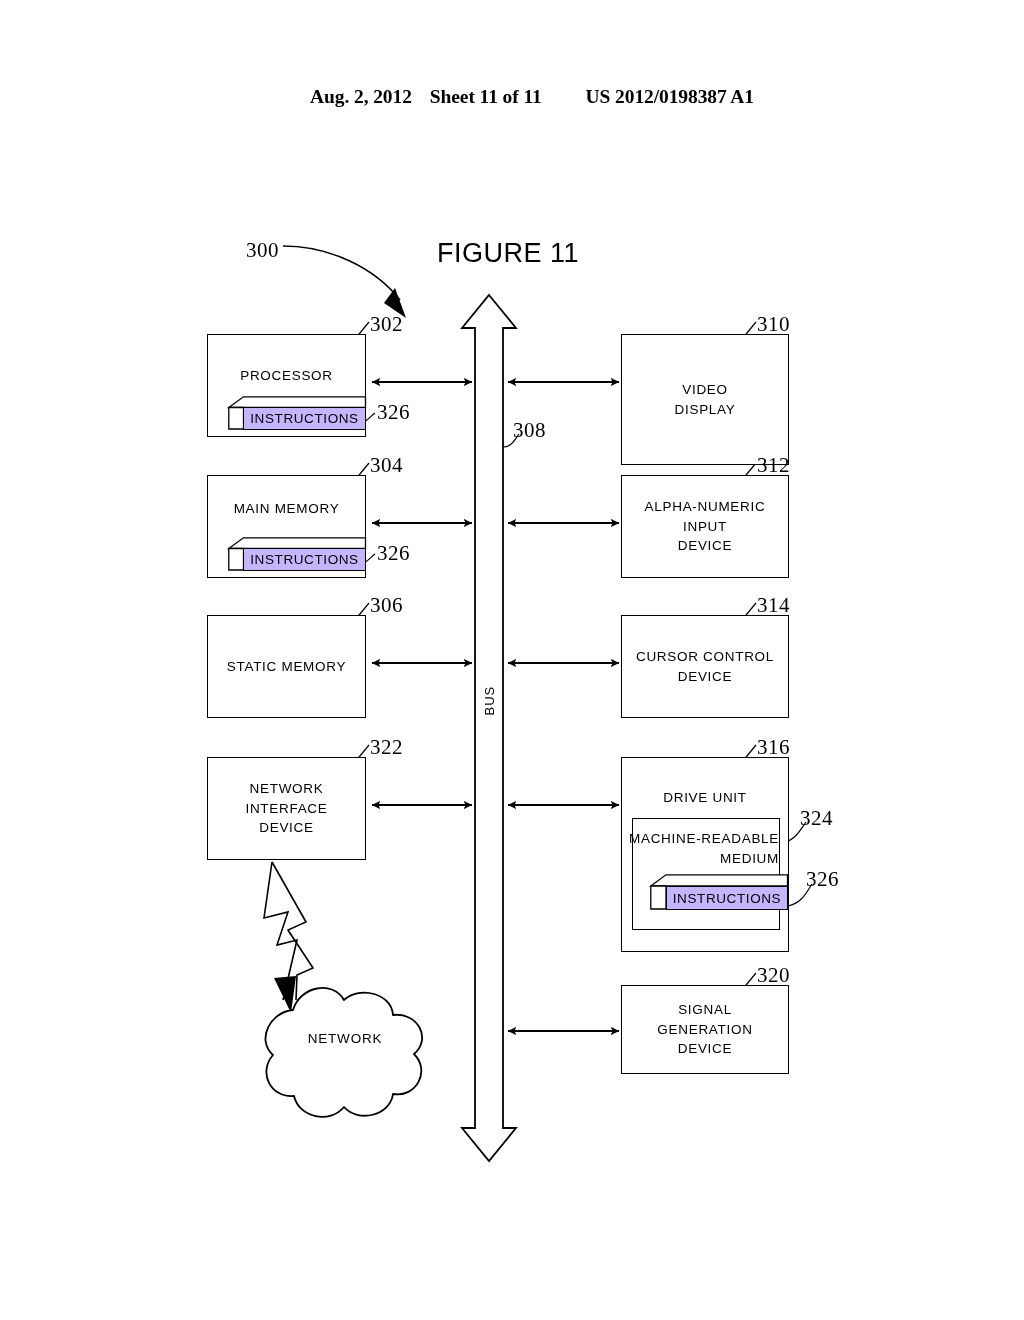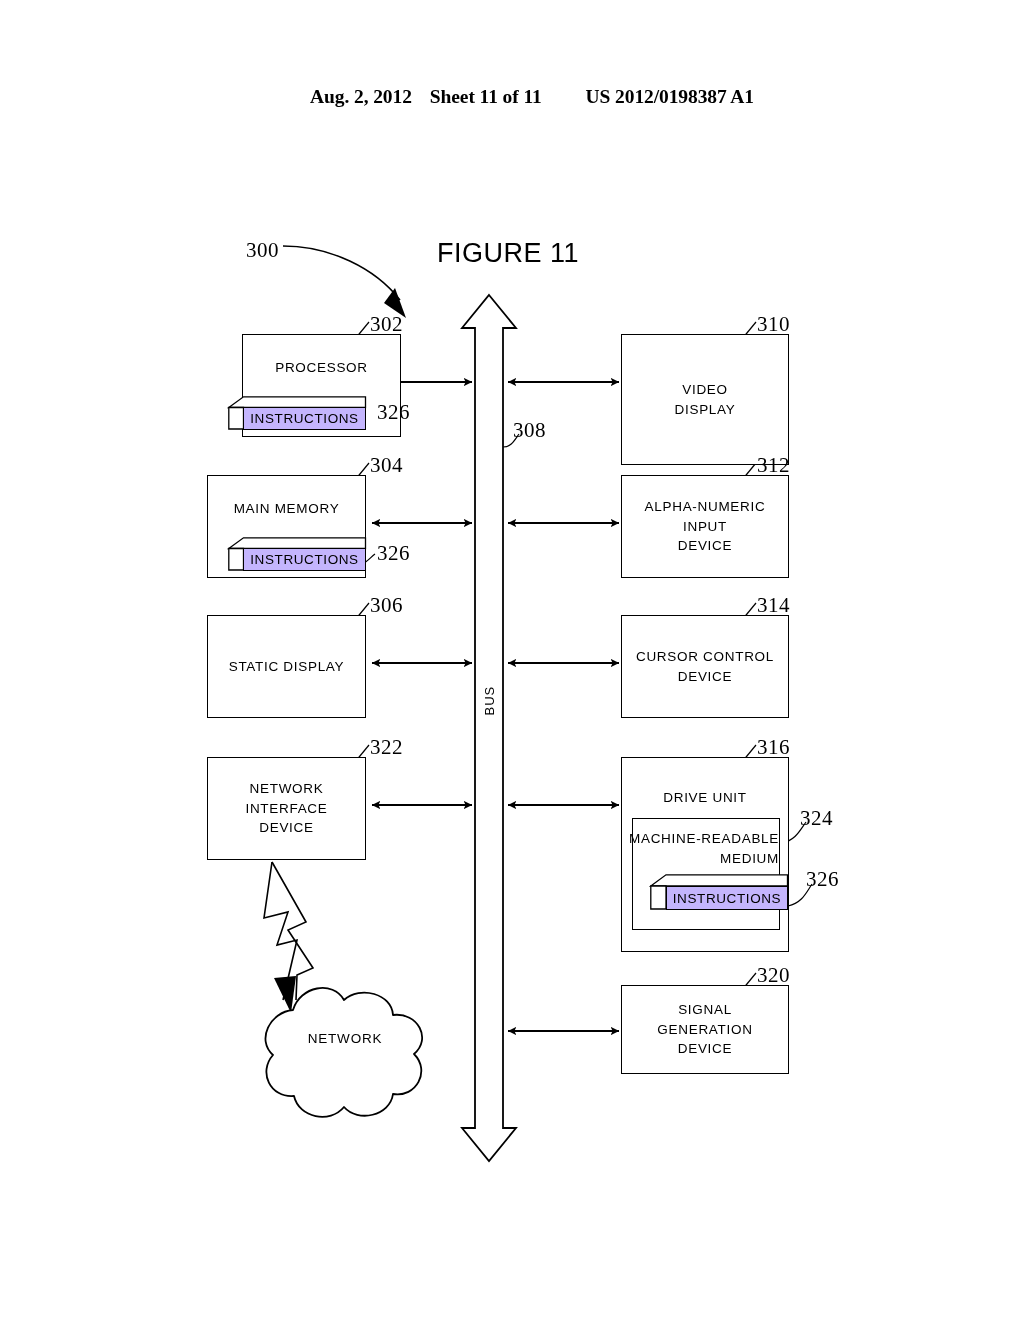--- a/index.html
+++ b/index.html
@@ -239,21 +239,21 @@
     <path d="M782,843 C796,840 800,830 806,822"></path>
     <path d="M788,906 C802,903 806,893 812,884"></path>
   </g>
 </svg>
 
 <div class="ref" style="left:246px; top:238px;">300</div>
 
 <div class="bus-label" style="left:476px; top:695px; width:26px; text-align:center;">BUS</div>
 <div class="ref" style="left:513px; top:418px;">308</div>
 
-<div class="blk top-label" style="left:207px; top:334px; width:159px; height:103px; padding-top:23px;margin-left:35px;">
+<div class="blk top-label" style="left:207px; top:334px; width:159px; height:103px; padding-top:31px;">
   <span class="blk-label">PROCESSOR</span>
 </div>
 <div class="ref" style="left:370px; top:312px;">302</div>
 <div class="prism" style="left:228px; top:396px; width:138px; height:34px;">
   <svg width="138" height="34" viewBox="0 0 138 34">
     <path d="M0.8,11.5 L15.5,0.8 L137.5,0.8 L137.5,11.5 Z" fill="#fff" stroke="#000" stroke-width="1.3" stroke-linejoin="miter"></path>
     <path d="M0.8,11.5 L0.8,33 L15.5,33 L15.5,11.5 Z" fill="#fff" stroke="#000" stroke-width="1.3" stroke-linejoin="miter"></path>
   </svg>
   <div class="face">
     <span>INSTRUCTIONS</span>
@@ -270,21 +270,21 @@
     <path d="M0.8,11.5 L15.5,0.8 L137.5,0.8 L137.5,11.5 Z" fill="#fff" stroke="#000" stroke-width="1.3" stroke-linejoin="miter"></path>
     <path d="M0.8,11.5 L0.8,33 L15.5,33 L15.5,11.5 Z" fill="#fff" stroke="#000" stroke-width="1.3" stroke-linejoin="miter"></path>
   </svg>
   <div class="face">
     <span>INSTRUCTIONS</span>
   </div>
 </div>
 <div class="ref" style="left:377px; top:541px;">326</div>
 
 <div class="blk" style="left:207px; top:615px; width:159px; height:103px;">
-  <span class="blk-label">STATIC DISPLAY</span>
+  <span class="blk-label">STATIC MEMORY</span>
 </div>
 <div class="ref" style="left:370px; top:593px;">306</div>
 
 <div class="blk" style="left:207px; top:757px; width:159px; height:103px;">
   <span class="blk-label">NETWORK
 INTERFACE
 DEVICE</span>
 </div>
 <div class="ref" style="left:370px; top:735px;">322</div>
 

